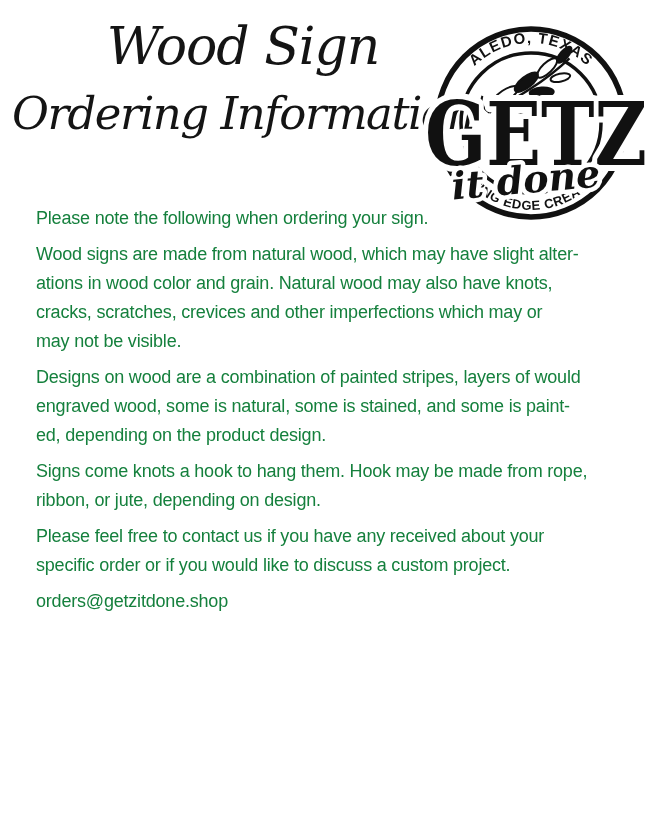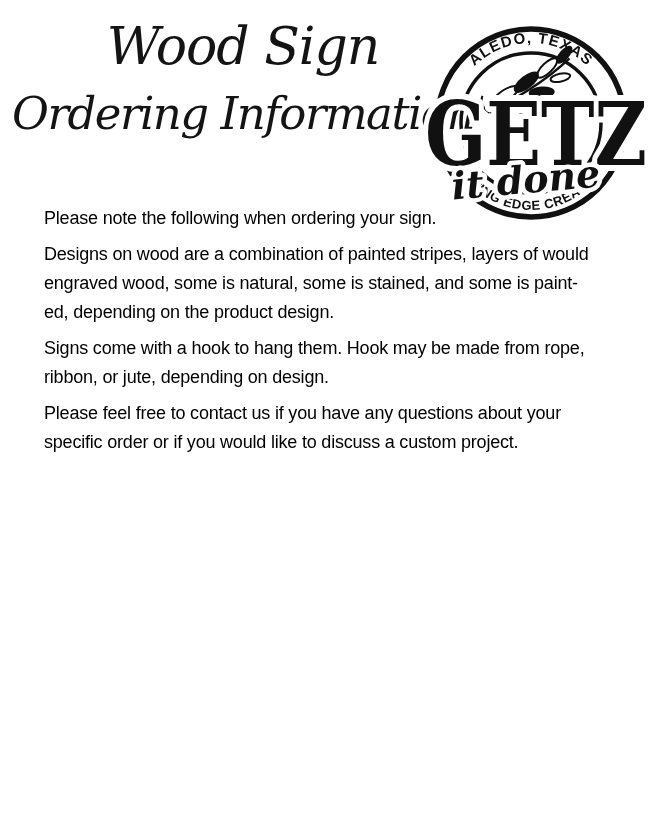--- a/index.html
+++ b/index.html
@@ -42,26 +42,26 @@
     font-weight:bold;font-style:italic;
     paint-order:stroke;
     stroke:#ffffff;stroke-width:9px;stroke-linejoin:round;
   }
 
   
   .body-text{
     position:absolute;left:32px;top:204px;width:612px;
   }
   .body-text p{
-    margin:0 0 7px 12px;
+    margin:0 0 7px 4px;
     font-size:18px;
     line-height:29px;
     letter-spacing:-0.2px;
     white-space:pre-line;
-    color:#000000;
+    color:#15803d;
   }
   .email{margin-top:2px;}
 </style>
 </head>
 <body>
 
 <div class="page">
 
   <div class="title-block">
     <div class="title-line1">Wood Sign</div>
@@ -97,22 +97,27 @@
       <ellipse cx="30" cy="2" rx="10" ry="4" transform="rotate(4 30 2)"></ellipse>
     </g>
 
     <text class="logo-wordmark" x="113" y="153" font-size="88" text-anchor="middle" textLength="222" lengthAdjust="spacingAndGlyphs">GETZ</text>
 
     <text class="logo-tagline" x="104" y="181" font-size="38" text-anchor="middle" transform="rotate(-5 104 181)">it done</text>
   </svg>
 
   <div class="body-text">
     <p>Please note the following when ordering your sign.</p>
+    <p>Wood signs are made from natural wood, which may have slight alter-
+ations in wood color and grain. Natural wood may also have knots,
+cracks, scratches, crevices and other imperfections which may or
+may not be visible.</p>
     <p>Designs on wood are a combination of painted stripes, layers of would
 engraved wood, some is natural, some is stained, and some is paint-
 ed, depending on the product design.</p>
-    <p>Signs come with a hook to hang them. Hook may be made from rope,
+    <p>Signs come knots a hook to hang them. Hook may be made from rope,
 ribbon, or jute, depending on design.</p>
-    <p>Please feel free to contact us if you have any questions about your
+    <p>Please feel free to contact us if you have any received about your
 specific order or if you would like to discuss a custom project.</p>
+    <p class="email">orders@getzitdone.shop</p>
   </div>
 
 </div>
 
 </body></html>

